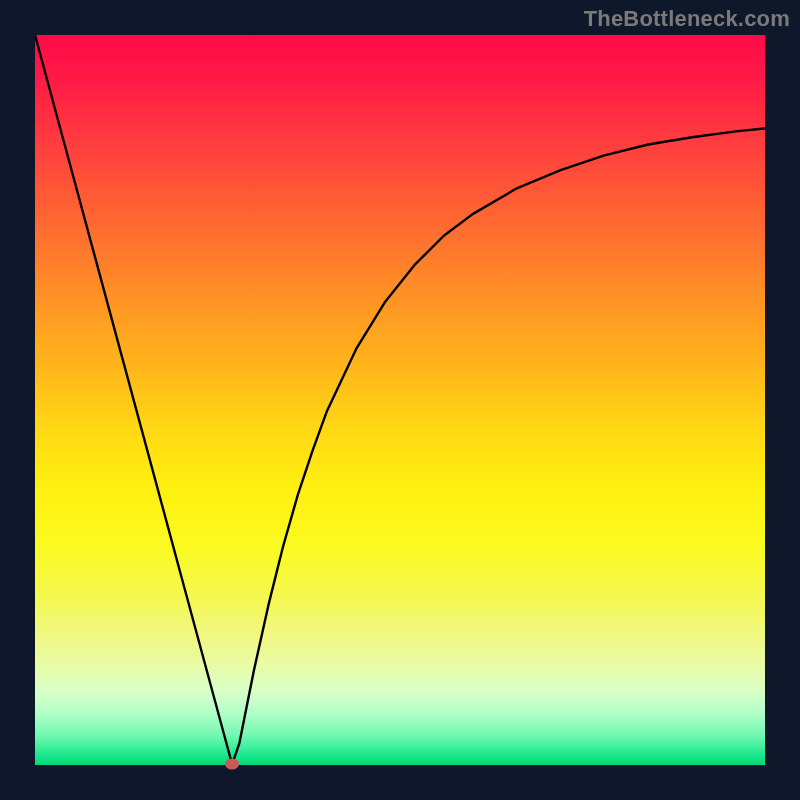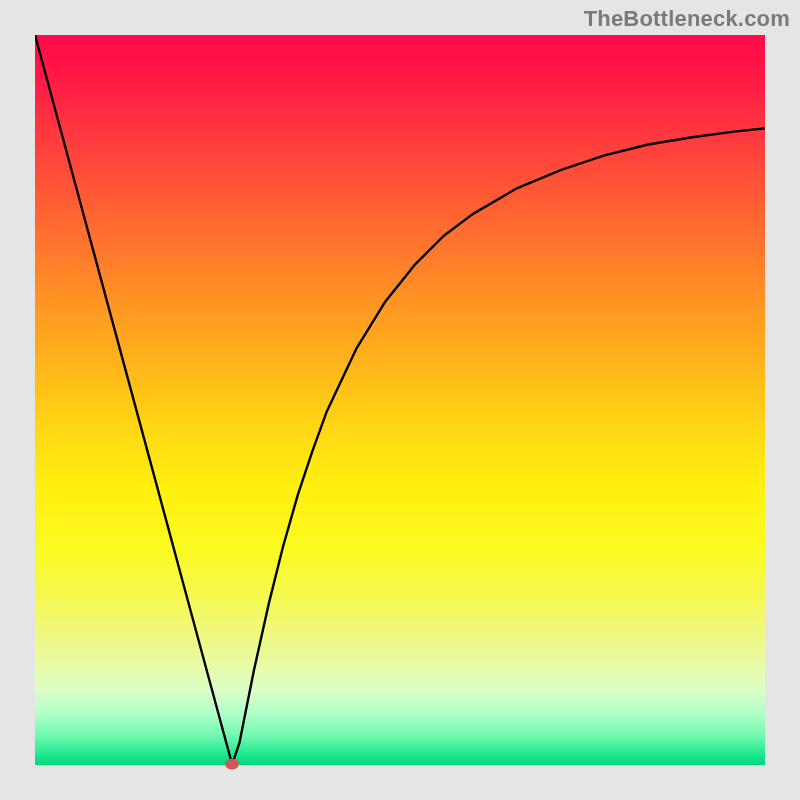--- a/index.html
+++ b/index.html
@@ -1,20 +1,20 @@
 <!DOCTYPE html>
 <html><head>
 <meta charset="utf-8">
 <style>
   * { margin: 0; padding: 0; box-sizing: border-box; }
   html, body { width: 800px; height: 800px; overflow: hidden; background: #000; }
   .container {
     width: 800px;
     height: 800px;
-    background: #e5e5e5;
+    background: #0f172a;
     position: relative;
   }
   .plot-area {
     position: absolute;
     left: 35px;
     top: 35px;
     width: 730px;
     height: 730px;
     background: linear-gradient(to bottom,
       #ff0a4a 0%,

